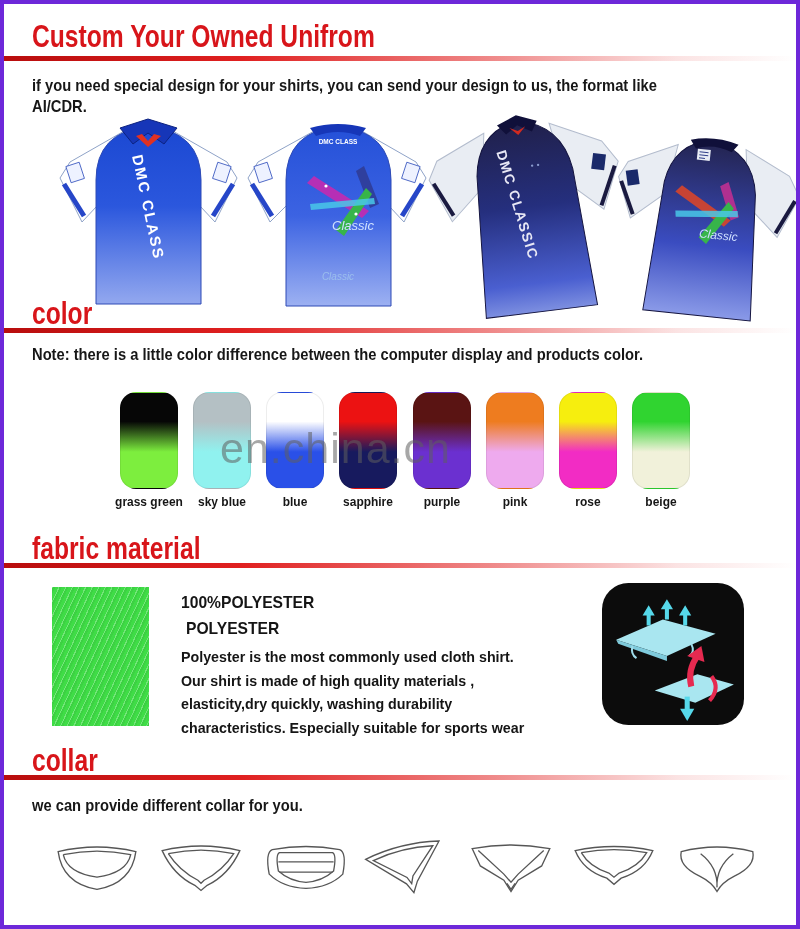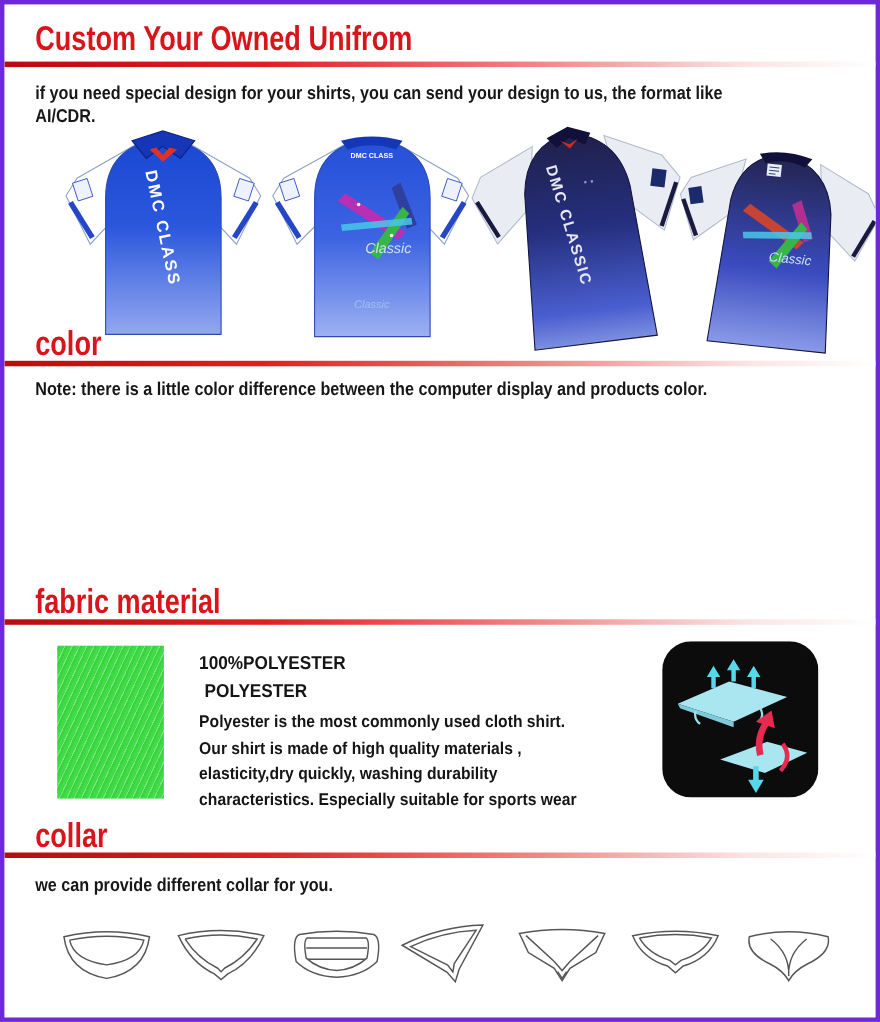--- a/index.html
+++ b/index.html
@@ -154,20 +154,39 @@
       <path d="M120,76 L96,114 L88,108 L114,70 Z" fill="#37b54a"></path>
       <path d="M62,84 L124,78 L125,84 L63,90 Z" fill="#49c8e8" opacity="0.85"></path>
       <text x="88" y="108" font-size="12" font-style="italic" fill="#cfe0ff">Classic</text>
     </g>
   </svg>
 
   <div class="sec-title" style="top:293px;">color</div>
   <div class="red-line" style="top:324px;"></div>
   <div class="body-line" style="top:341px;">Note: there is a little color difference between the computer display and products color.</div>
 
+  <div class="swatch-row">
+      <div class="swatch-capsule" style="left: 116px; background: linear-gradient(rgb(6, 6, 6) 0%, rgb(6, 6, 6) 30%, rgb(125, 238, 62) 62%, rgb(125, 238, 62) 100%);"></div>
+      <div class="swatch-label" style="left: 99px;">grass green</div>
+      <div class="swatch-capsule" style="left: 189.14px; background: linear-gradient(rgb(180, 192, 196) 0%, rgb(180, 192, 196) 30%, rgb(144, 242, 239) 62%, rgb(144, 242, 239) 100%);"></div>
+      <div class="swatch-label" style="left: 172.14px;">sky blue</div>
+      <div class="swatch-capsule" style="left: 262.28px; background: linear-gradient(rgb(255, 255, 255) 0%, rgb(255, 255, 255) 30%, rgb(42, 80, 232) 62%, rgb(42, 80, 232) 100%);"></div>
+      <div class="swatch-label" style="left: 245.28px;">blue</div>
+      <div class="swatch-capsule" style="left: 335.42px; background: linear-gradient(rgb(236, 18, 18) 0%, rgb(236, 18, 18) 30%, rgb(23, 26, 94) 62%, rgb(23, 26, 94) 100%);"></div>
+      <div class="swatch-label" style="left: 318.42px;">sapphire</div>
+      <div class="swatch-capsule" style="left: 408.56px; background: linear-gradient(rgb(90, 20, 19) 0%, rgb(90, 20, 19) 30%, rgb(107, 48, 208) 62%, rgb(107, 48, 208) 100%);"></div>
+      <div class="swatch-label" style="left: 391.56px;">purple</div>
+      <div class="swatch-capsule" style="left: 481.7px; background: linear-gradient(rgb(238, 124, 31) 0%, rgb(238, 124, 31) 30%, rgb(238, 170, 238) 62%, rgb(238, 170, 238) 100%);"></div>
+      <div class="swatch-label" style="left: 464.7px;">pink</div>
+      <div class="swatch-capsule" style="left: 554.84px; background: linear-gradient(rgb(246, 238, 14) 0%, rgb(246, 238, 14) 30%, rgb(242, 44, 196) 62%, rgb(242, 44, 196) 100%);"></div>
+      <div class="swatch-label" style="left: 537.84px;">rose</div>
+      <div class="swatch-capsule" style="left: 627.98px; background: linear-gradient(rgb(48, 212, 48) 0%, rgb(48, 212, 48) 30%, rgb(241, 241, 218) 62%, rgb(241, 241, 218) 100%);"></div>
+      <div class="swatch-label" style="left: 610.98px;">beige</div>
+    </div>
+  <div class="watermark">en.china.cn</div>
 
   <div class="sec-title" style="top:528px;">fabric material</div>
   <div class="red-line" style="top:559px;"></div>
 
   <div class="fabric-swatch" style="background-color: rgb(63, 220, 70);"></div>
 
   <div class="fabric-text">
     <div class="fabric-h">100%POLYESTER</div>
     <div class="fabric-h fabric-h2">POLYESTER</div>
     <p class="fabric-p">Polyester is the most commonly used cloth shirt.</p>

